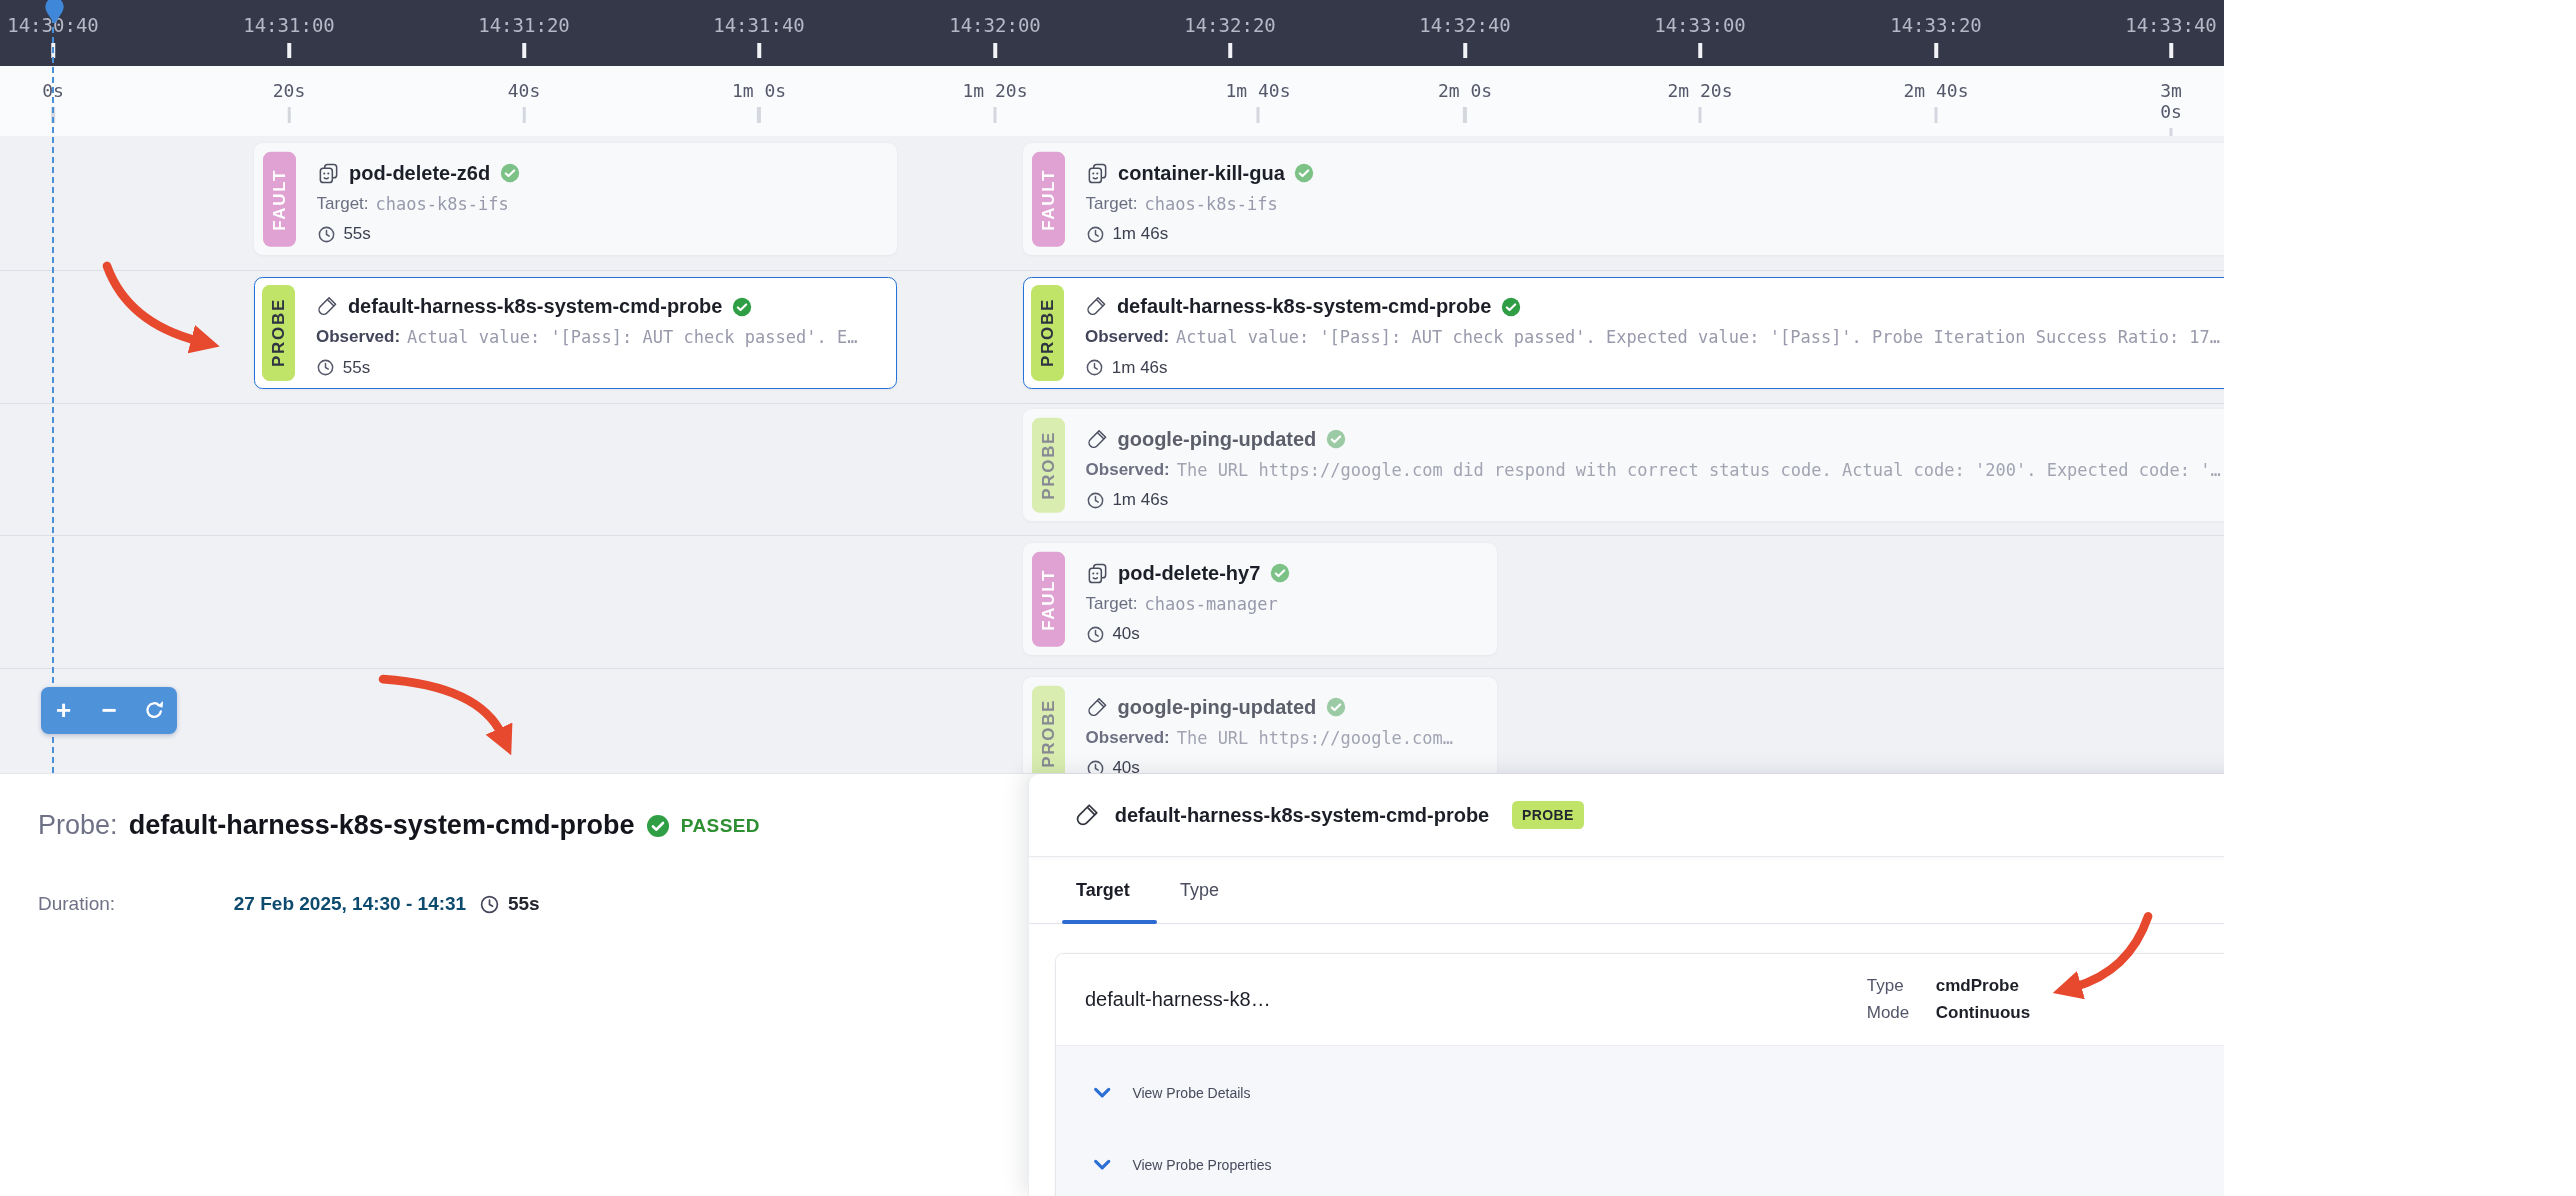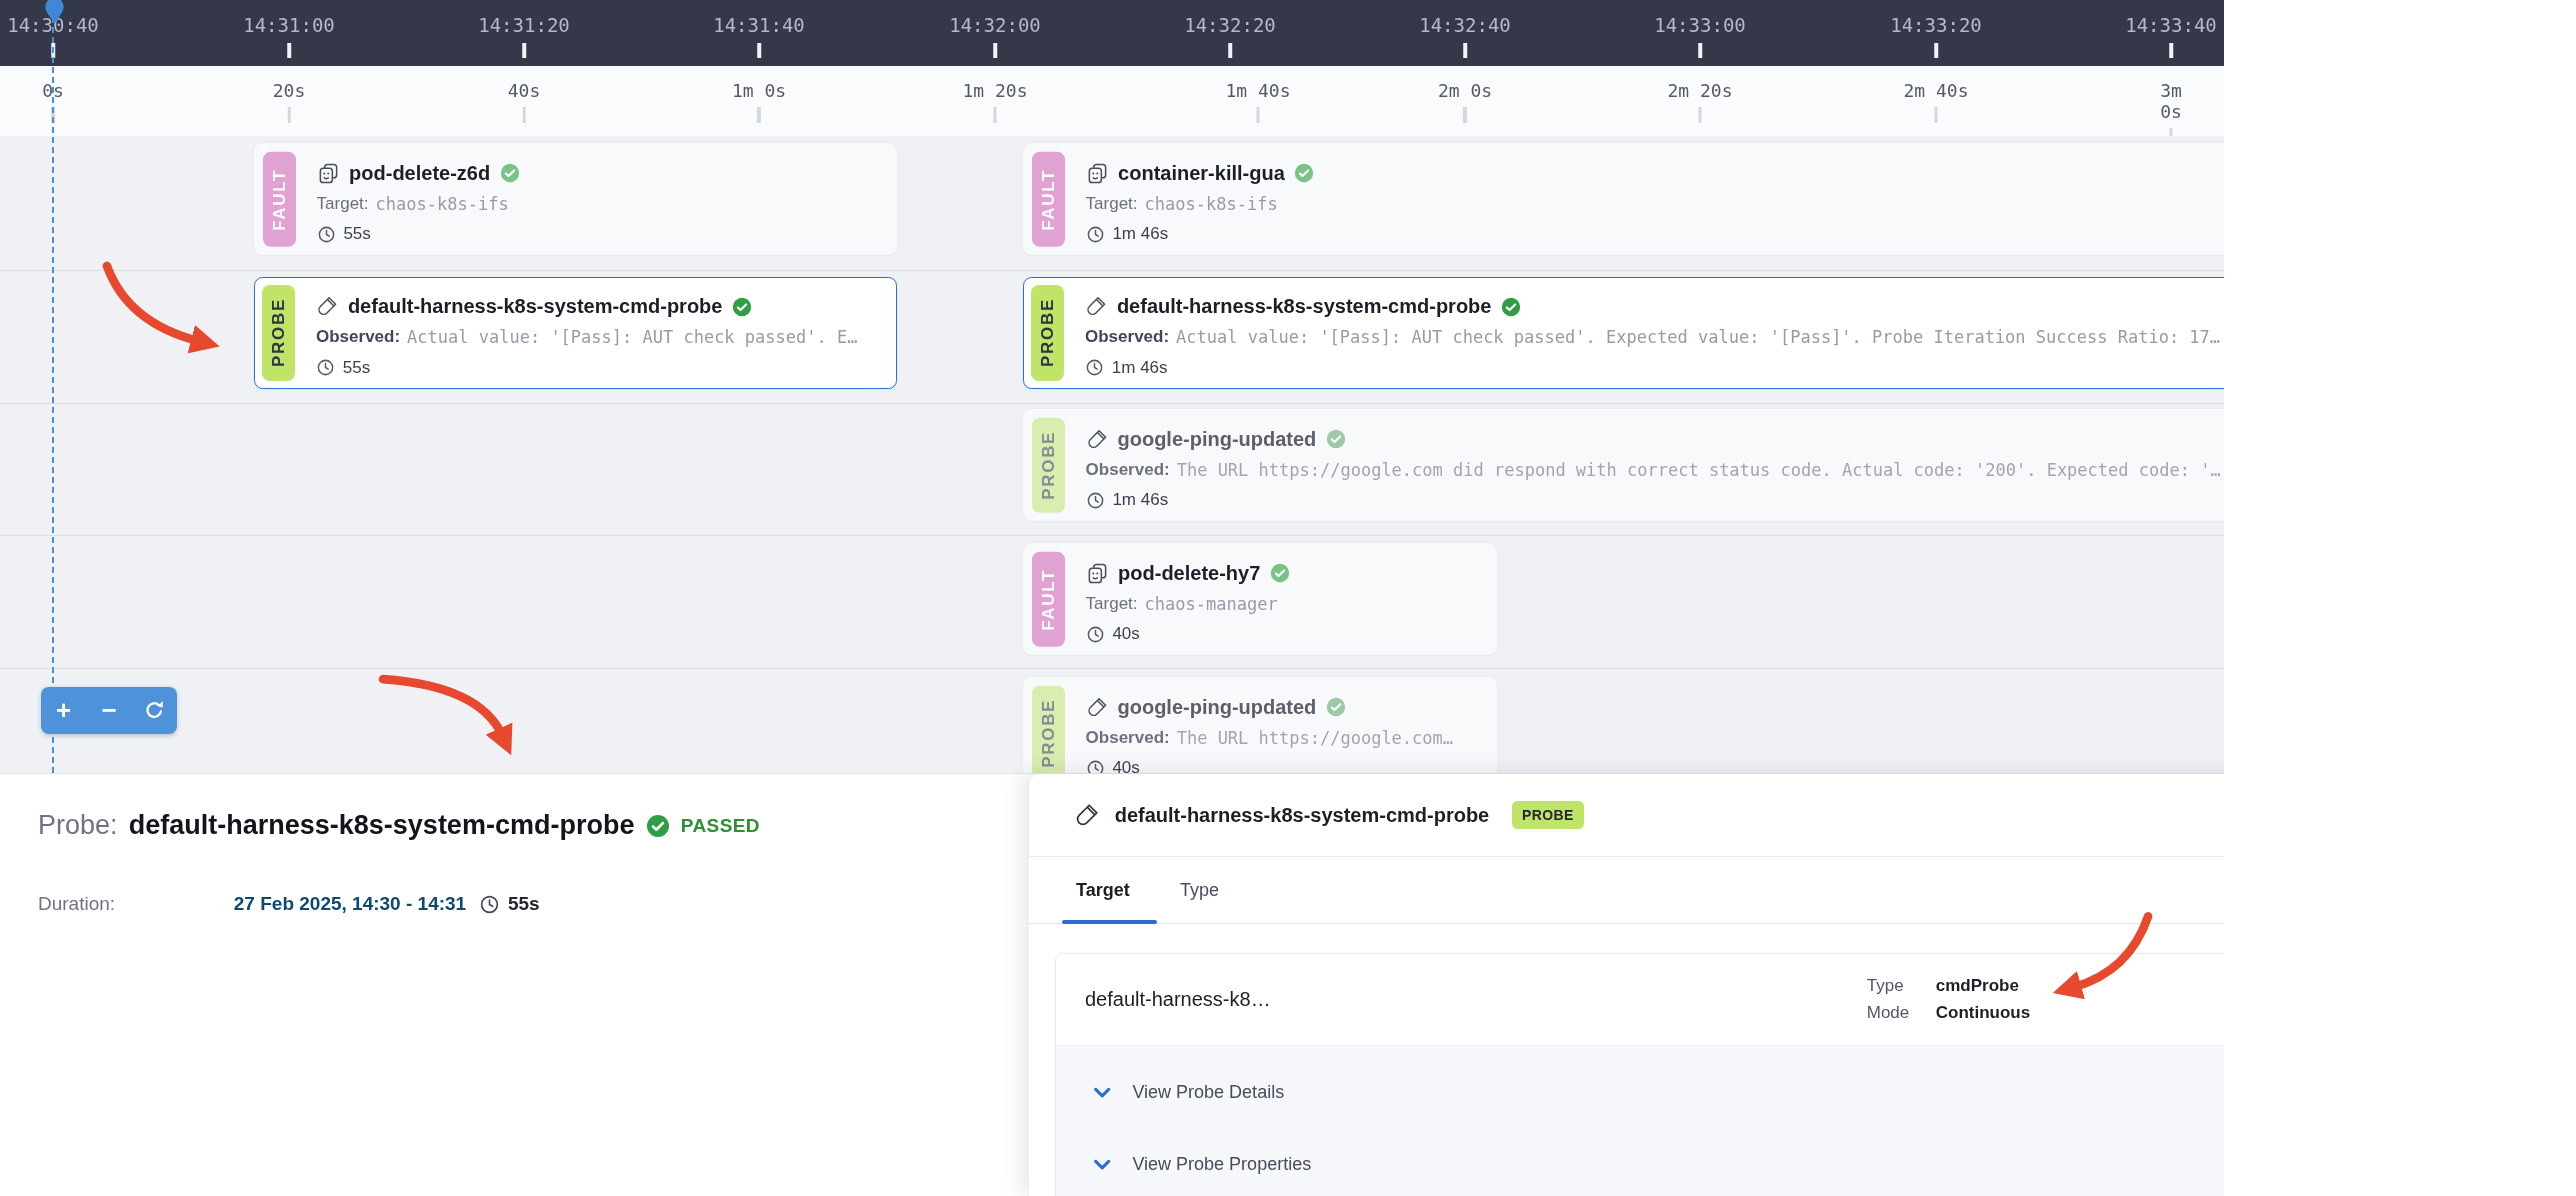--- a/index.html
+++ b/index.html
@@ -98,21 +98,21 @@
   .dc-top .pname { flex:1 1 auto; font-size:20px; color:#1d1f28; white-space:nowrap; overflow:hidden; }
   .kv { display:flex; flex-direction:column; gap:7.8px; margin-right:auto; width:483px; }
   .kv .kvrow { display:flex; gap:24px; align-items:center; }
   .kv .kk { font-size:17px; color:#53566a; width:45px; }
   .kv .vv { font-size:17px; font-weight:600; color:#1e2029; }
   .status-pill { display:flex; align-items:center; gap:8.6px; background:#e3f3e1; border-radius:7.8px; padding:9.5px 14px; }
   .status-pill .st { font-size:17px; font-weight:700; color:#338f34; letter-spacing:0.4px; }
   .dc-chevron { margin-left:17px; cursor:pointer; display:flex; }
   .dc-bottom { flex:1 1 auto; background:#f6f7fa; padding:26px 35px 0; }
   .link-row { display:flex; align-items:center; gap:19px; height:41px; margin-bottom:31px; cursor:pointer; }
-  .link-row .lt { font-size:18px; color:#474b5c; }
+  .link-row .lt { font-size:14px; color:#474b5c; }
 
   .arrows { position:absolute; left:0; top:0; z-index:9; pointer-events:none; }
 </style>
 </head>
 <body>
 
 <div class="screen">
 
   <div class="abs-bar" id="abs-bar">
       <div class="abs-tick" style="left: 53px;">

